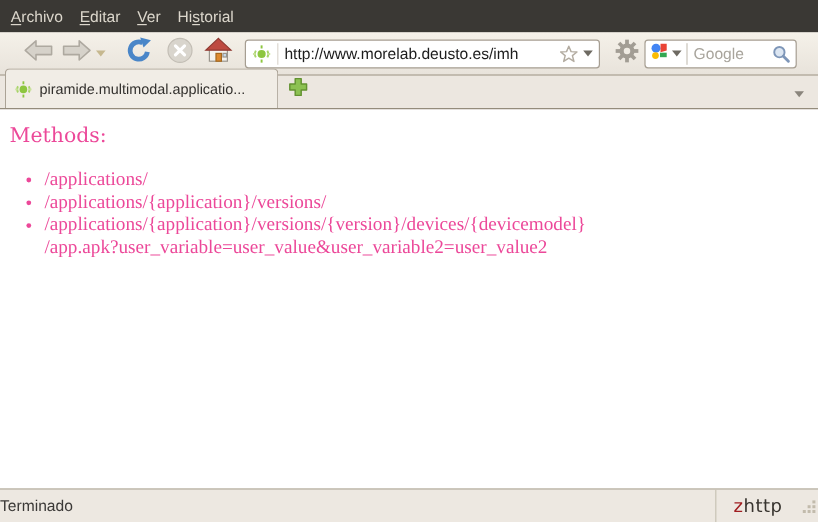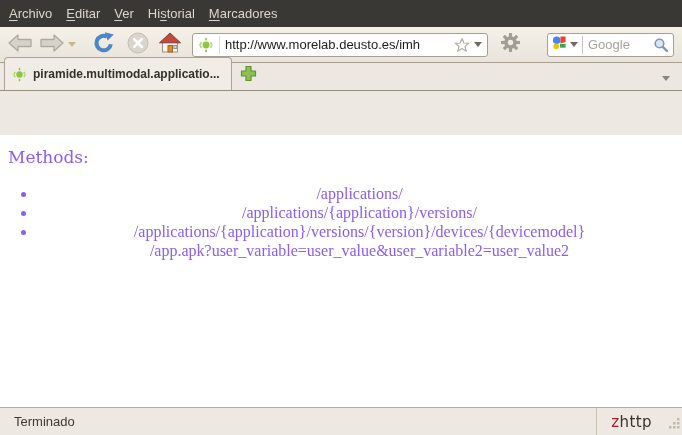--- a/index.html
+++ b/index.html
@@ -6,67 +6,66 @@
   html,body { width:682px; height:435px; overflow:hidden; }
   body { font-family:"Liberation Sans", sans-serif; }
   .window { width:682px; height:435px; display:flex; flex-direction:column; background:#EDE8E1; }
 
   
   .menubar { height:27px; background:#3A3834; display:flex; align-items:center; padding:0 2px; flex:0 0 auto; }
   .menu-item { color:#DCD7CC; font-size:13px; padding:0 7px; line-height:27px; cursor:default; }
   .menu-item u { text-decoration:underline; text-underline-offset:2px; }
 
   
-  .toolbar { height:35px; background:linear-gradient(#F5F1E9,#E8E3DB); display:flex; align-items:center; padding:0 6px; flex:0 0 auto; }
+  .toolbar { height:35px; background:linear-gradient(#F5F1E9,#E8E3DB); display:flex; align-items:center; padding:0 18px; flex:0 0 auto; }
   .nav-btn { width:28px; height:28px; display:flex; align-items:center; justify-content:center; flex:0 0 auto; }
   .tri { width:0; height:0; border-left:4px solid transparent; border-right:4px solid transparent; border-top:5px solid #6E6A62; display:inline-block; }
   .tri.tan { border-top-color:#C6B88F; }
   .drop-btn { margin:0 6px 0 2px; display:flex; align-items:center; }
   .urlbar { margin-left:8px; width:296px; height:24px; background:#FFFFFF; border:1px solid #A69E92; border-radius:3px; display:flex; align-items:center; padding:0 5px; flex:0 0 auto; }
   .favicon-box { display:flex; align-items:center; padding-right:5px; border-right:1px solid #DDD8D0; height:18px; }
   .url-text { flex:1; font-size:13px; color:#1C1C1C; white-space:nowrap; overflow:hidden; padding-left:5px; }
   .urlbar .star { display:flex; align-items:center; margin:0 4px 0 2px; }
   .gear-btn { margin:0 4px 0 12px; display:flex; align-items:center; }
   .searchbox { margin-left:auto; margin-right:2px; width:127px; height:24px; background:#FFFFFF; border:1px solid #A69E92; border-radius:3px; display:flex; align-items:center; padding:0 4px; flex:0 0 auto; }
   .searchbox .engine { display:flex; align-items:center; gap:3px; padding-right:4px; border-right:1px solid #C9C3BA; height:18px; }
   .searchbox .placeholder { flex:1; font-size:13px; color:#A8A49C; padding-left:5px; white-space:nowrap; overflow:hidden; }
 
   
   .tabbar { height:29px; background:#ECE7E0; border-top:1px solid #A89F90; border-bottom:1px solid #948C7C; display:flex; align-items:flex-end; padding:0 4px; position:relative; flex:0 0 auto; }
-  .tab { width:228px; height:25px; background:#F1EDE6; border:1px solid #ABA396; border-bottom:none; border-radius:4px 4px 0 0; display:flex; align-items:center; padding:16px 7px; gap:6px;font-weight:bold; }
+  .tab { width:228px; height:25px; background:#F1EDE6; border:1px solid #ABA396; border-bottom:none; border-radius:4px 4px 0 0; display:flex; align-items:center; padding:16px 7px; gap:6px; }
   .tab-title { font-size:12px; color:#33312E; white-space:nowrap; overflow:hidden; }
   .newtab-btn { margin-left:8px; margin-bottom:4px; display:flex; align-items:center; }
   .tablist-btn { margin-left:auto; margin-right:8px; margin-bottom:9px; display:flex; align-items:center; }
 
   
-  .content { flex:1 1 auto; background:#FFFFFF; overflow:hidden; color:#8b5cf6;margin-top:44px; }
+  .content { flex:1 1 auto; background:#FFFFFF; overflow:hidden; color:#ec4899; }
   .page-heading { font-family:"DejaVu Serif", serif; font-size:17px; margin:12px 0 0 8px; }
   .methods-list { font-family:"Liberation Serif", serif; font-size:16px; line-height:19px; margin:17px 0 0 8px; padding-left:29px; }
-  .methods-list li { white-space:pre-line;text-align:center; }
-
-  
-  .statusbar { height:28px; background:#EDE8E1; border-top:1px solid #B5AEA1; display:flex; align-items:center; padding-left:14px; flex:0 0 auto; }
+  .methods-list li { white-space:pre-line; }
+
+  
+  .statusbar { height:28px; background:#EDE8E1; border-top:1px solid #B5AEA1; display:flex; align-items:center; padding-left:0; flex:0 0 auto; }
   .status-text { font-size:13px; color:#3B3937; }
   .sb-spacer { flex:1; }
   .zotero { height:100%; display:flex; align-items:center; padding:0 14px; border-left:1px solid #C8C2B5; font-family:"DejaVu Sans", sans-serif; font-size:15px; letter-spacing:0.4px; cursor:pointer; }
   .zotero .z { color:#A01D20; }
   .zotero .rest { color:#37332E; }
   .grip { width:16px; height:100%; display:flex; align-items:flex-end; justify-content:flex-end; padding:0 1px 1px 0; }
 </style>
 </head>
 <body>
 
 <div class="window">
 
   <div class="menubar">
     <span class="menu-item"><u>A</u>rchivo</span>
     <span class="menu-item"><u>E</u>ditar</span>
     <span class="menu-item"><u>V</u>er</span>
     <span class="menu-item">Hi<u>s</u>torial</span>
-    <span class="menu-item"><u>M</u>arcadores</span>
   </div>
 
   <div class="toolbar">
     <div class="nav-btn">
       <span><svg width="26" height="20" viewBox="0 0 26 20">
             <path d="M2 10 L11 2 L11 6.5 L24 6.5 L24 13.5 L11 13.5 L11 18 Z" fill="#D6D2CA" stroke="#AEA9A0" stroke-width="1.3" stroke-linejoin="round"></path>
           </svg></span>
     </div>
     <div class="nav-btn" style="margin-left:4px;">
       <span><svg width="26" height="20" viewBox="0 0 26 20">

